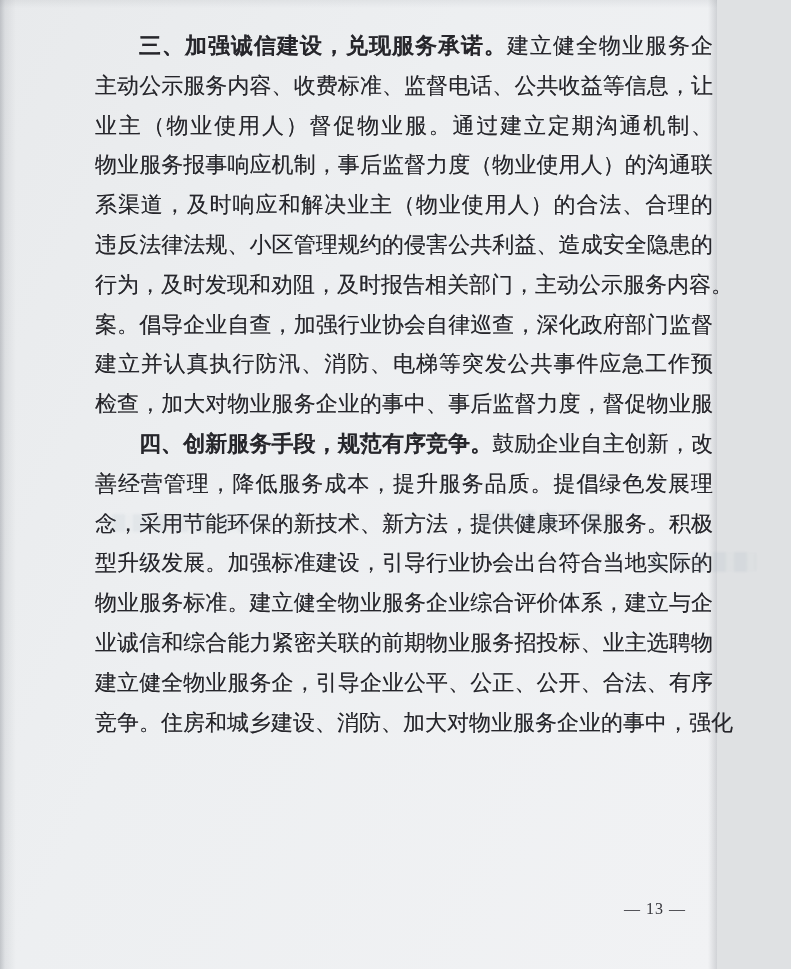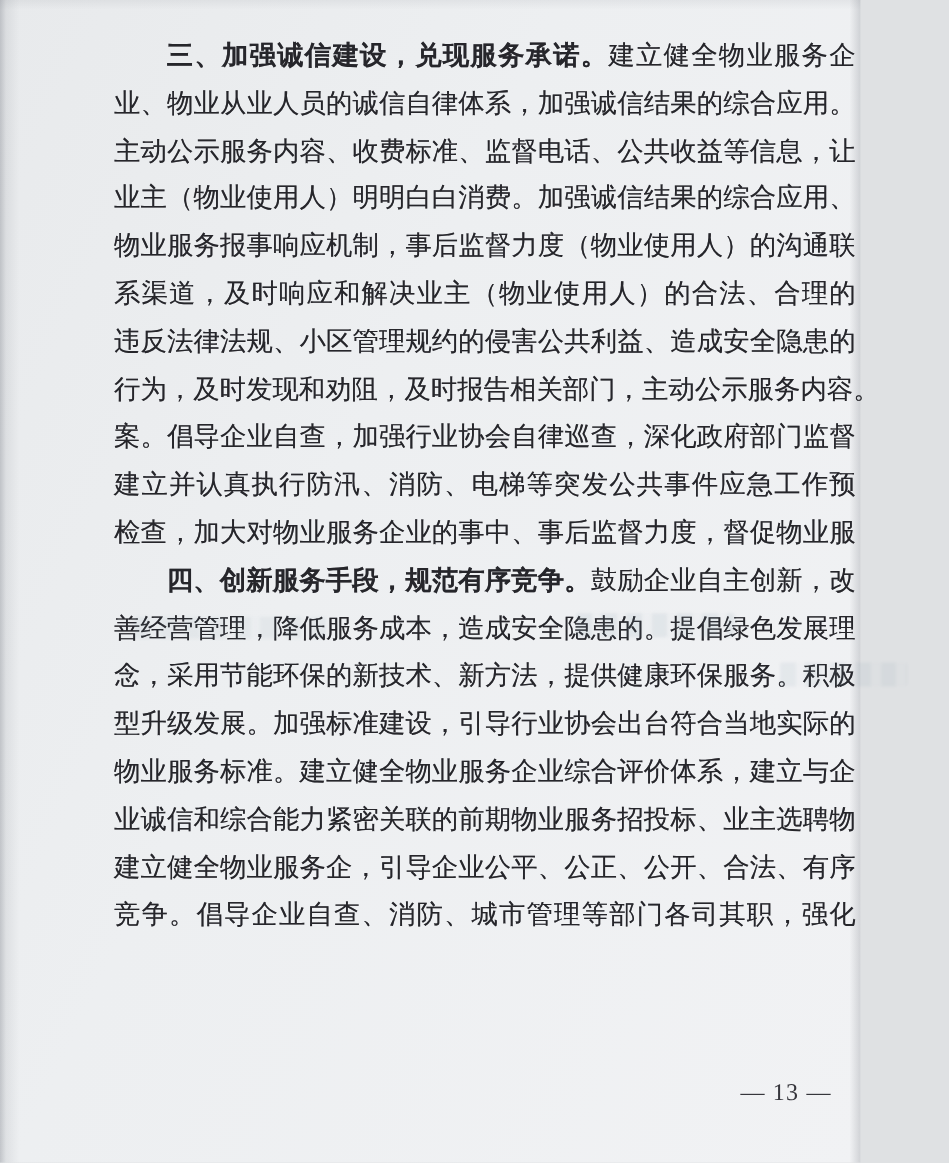--- a/index.html
+++ b/index.html
@@ -37,21 +37,21 @@
     text-align:justify;
     text-align-last:justify;
     text-shadow:0 0 0.5px rgba(45,45,52,0.55);
   }
   .line.noj{text-align-last:left;}
   .line.first{text-indent:44px;}
   .lead{font-weight:700;}
   
   .pageno{
     position:absolute;left:605px;top:900px;width:100px;
-    text-align:center;font-size:20px;letter-spacing:1px;
+    text-align:center;font-size:16px;letter-spacing:1px;
     color:#36363c;
   }
   
   .ghost{
     position:absolute;filter:blur(1.3px);opacity:0.55;border-radius:2px;
     background:repeating-linear-gradient(90deg,
       rgba(122,148,164,0.22) 0 13px,
       rgba(122,148,164,0.04) 13px 21px);
   }
   .g1{left:112px;top:514px;width:160px;height:18px;opacity:0.4;}
@@ -61,38 +61,37 @@
 </head>
 <body>
 
 <div class="sheet">
   <div class="edge-left"></div>
   <div class="edge-right"></div>
   <div class="edge-top"></div>
 
   <div class="textblock" style="--ink: #26262b;">
       <div class="line first"><span class="lead">三、加强诚信建设，兑现服务承诺。</span><span>建立健全物业服务企</span></div>
-      <div class="line">业、物业从业人员的诚信自律体系，加强诚信结果的综合应用。</div>
       <div class="line">主动公示服务内容、收费标准、监督电话、公共收益等信息，让</div>
-      <div class="line">业主（物业使用人）明明白白消费。加强诚信结果的综合应用、</div>
+      <div class="line">业主（物业使用人）督促物业服。通过建立定期沟通机制、</div>
       <div class="line">物业服务报事响应机制，事后监督力度（物业使用人）的沟通联</div>
       <div class="line">系渠道，及时响应和解决业主（物业使用人）的合法、合理的</div>
       <div class="line">违反法律法规、小区管理规约的侵害公共利益、造成安全隐患的</div>
       <div class="line">行为，及时发现和劝阻，及时报告相关部门，主动公示服务内容。</div>
       <div class="line">案。倡导企业自查，加强行业协会自律巡查，深化政府部门监督</div>
       <div class="line">建立并认真执行防汛、消防、电梯等突发公共事件应急工作预</div>
       <div class="line">检查，加大对物业服务企业的事中、事后监督力度，督促物业服</div>
       <div class="line first"><span class="lead">四、创新服务手段，规范有序竞争。</span><span>鼓励企业自主创新，改</span></div>
-      <div class="line">善经营管理，降低服务成本，造成安全隐患的。提倡绿色发展理</div>
+      <div class="line">善经营管理，降低服务成本，提升服务品质。提倡绿色发展理</div>
       <div class="line">念，采用节能环保的新技术、新方法，提供健康环保服务。积极</div>
       <div class="line">型升级发展。加强标准建设，引导行业协会出台符合当地实际的</div>
       <div class="line">物业服务标准。建立健全物业服务企业综合评价体系，建立与企</div>
       <div class="line">业诚信和综合能力紧密关联的前期物业服务招投标、业主选聘物</div>
       <div class="line">建立健全物业服务企，引导企业公平、公正、公开、合法、有序</div>
-      <div class="line">竞争。倡导企业自查、消防、城市管理等部门各司其职，强化</div>
+      <div class="line">竞争。住房和城乡建设、消防、加大对物业服务企业的事中，强化</div>
     </div>
 
   <div class="ghost g1"></div>
   <div class="ghost g2"></div>
   <div class="ghost g3"></div>
 
   <div class="pageno">— 13 —</div>
 </div>
 
 </body></html>

